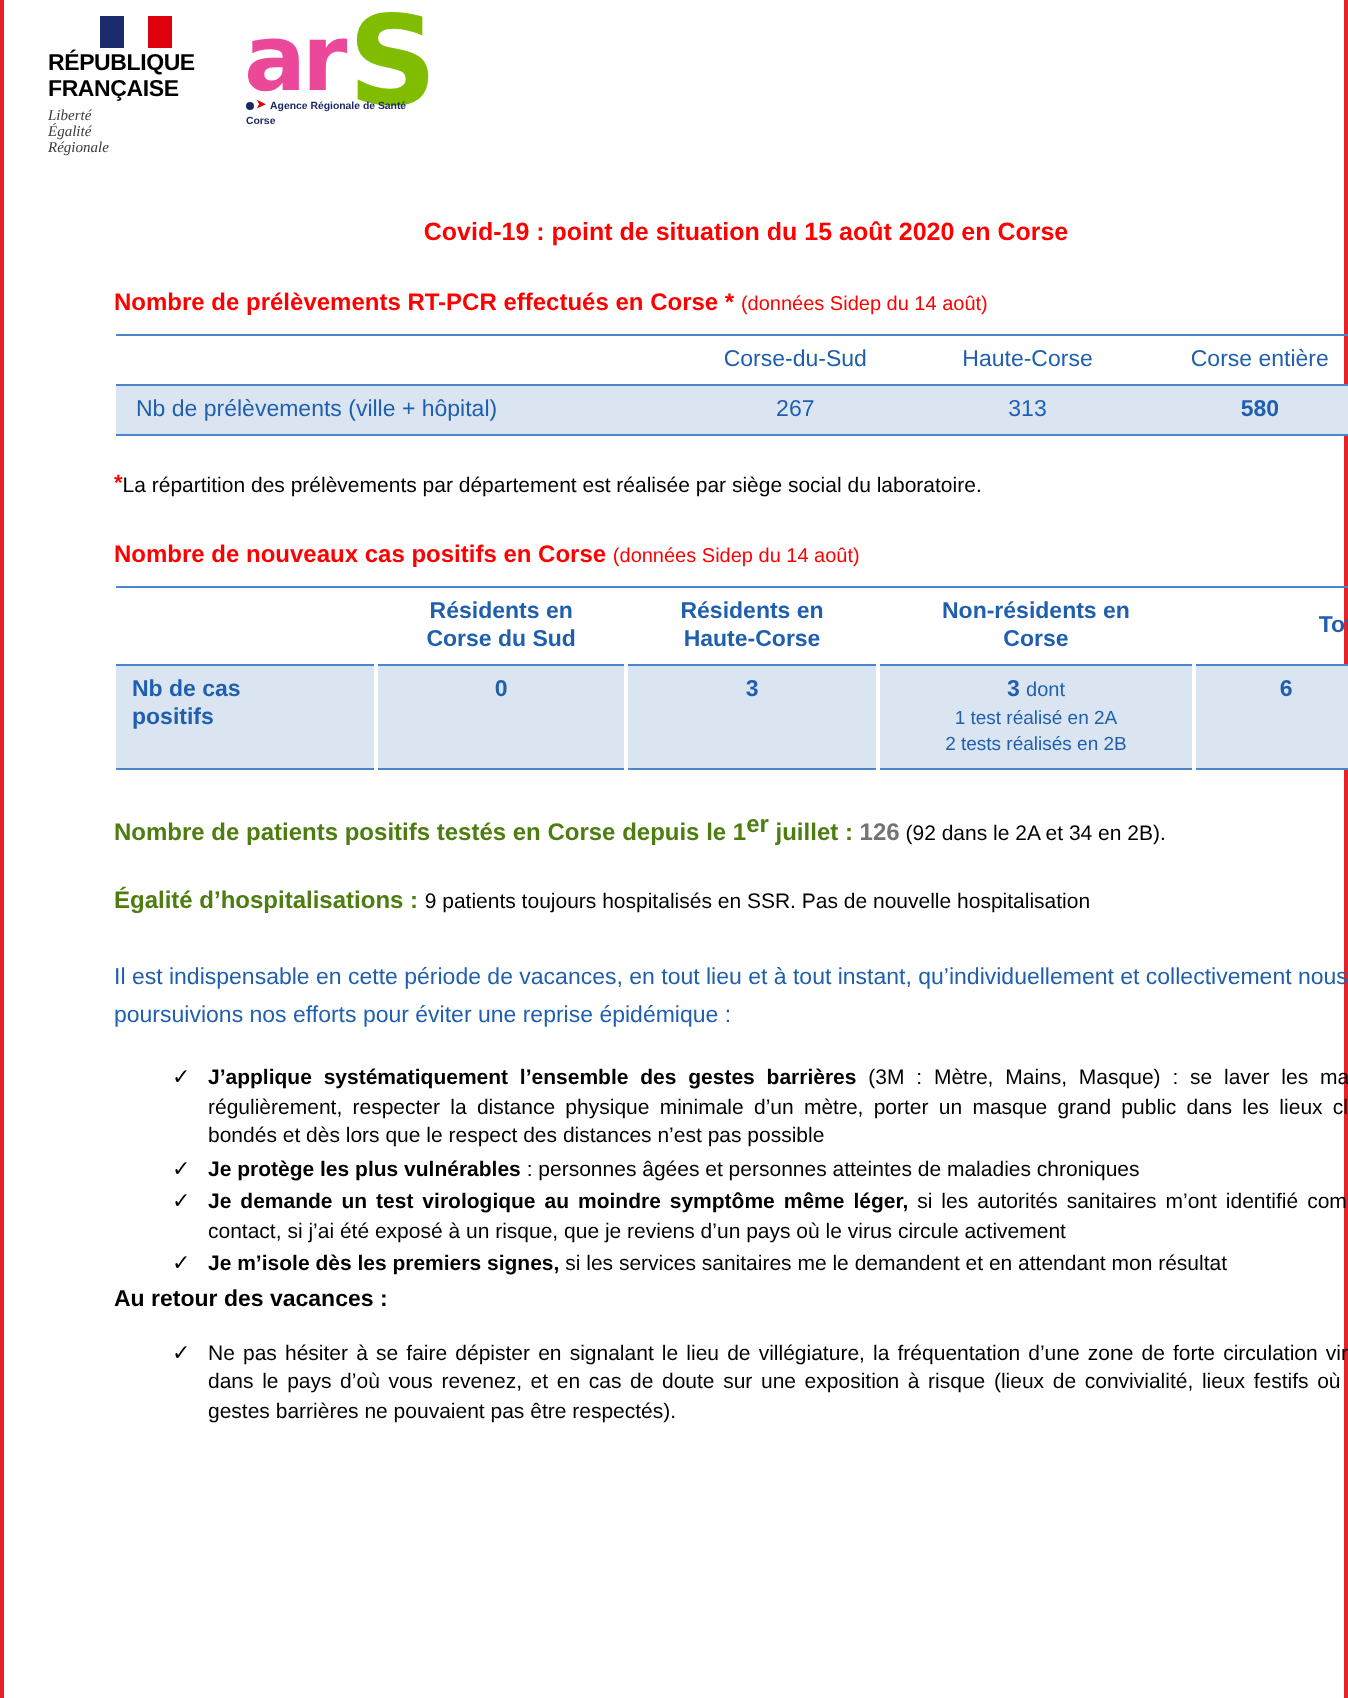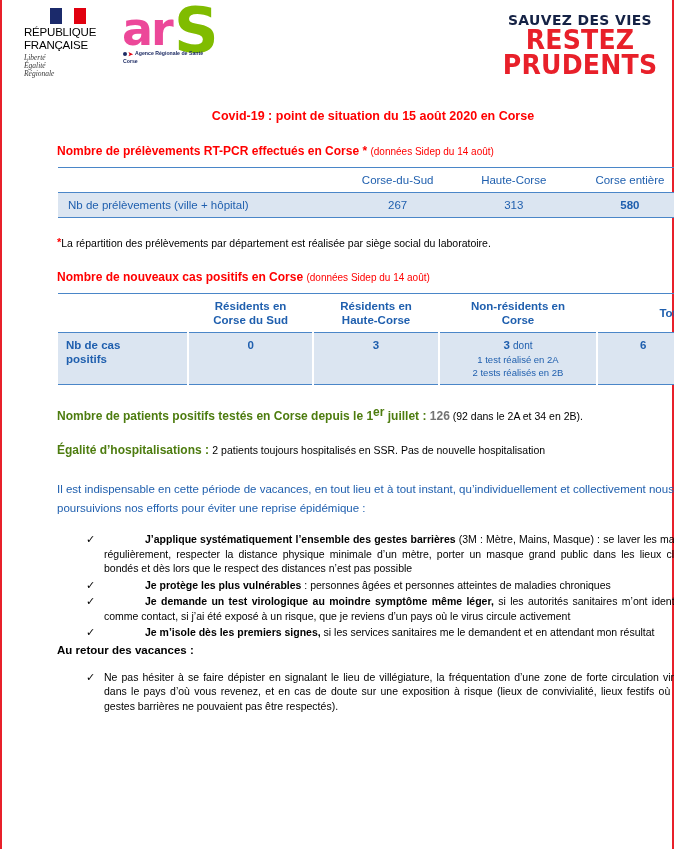--- a/index.html
+++ b/index.html
@@ -56,21 +56,21 @@
     height: 16px;
     margin-left: 26px;
     margin-bottom: 2px;
   }
   .flag span { display:inline-block; width:12px; height:16px; vertical-align: top;}
   .flag .b { background:#1b2a6b; }
   .flag .w { background:#ffffff; }
   .flag .r { background:#e1000f; }
   .rf-line {
     font-family: "Liberation Sans", sans-serif;
-    font-weight: normal;
+    font-weight: bold;
     font-size: 11.5px;
     letter-spacing: -0.2px;
     line-height: 12.5px;
     color: #000000;
   }
   .rf-motto {
     font-family: "Liberation Serif", serif;
     font-style: italic;
     font-size: 7.5px;
     line-height: 8.2px;
@@ -304,21 +304,21 @@
     text-align: justify;
     padding-right: 8px;
   }
   ul.check-list li .check {
     position: absolute;
     left: -18px;
     top: 0;
     font-size: 11px;
     color: #000000;
   }
-  ul.check-list li b { font-weight: bold; margin-left: 41px; }
+  ul.check-list li b { font-weight: bold; }
 
   .sub-head {
     margin: 4px 0 0 21px;
     font-size: 11.5px;
     font-weight: bold;
     color: #000000;
   }
 
   ul.check-list.second {
     margin-top: 14px;
@@ -345,25 +345,20 @@
       </div>
     </div>
 
     <div class="logo-ars">
       <div class="ars-ar">ar</div>
       <div class="ars-s">S</div>
       <div class="ars-sub"><span class="ars-dot"></span><span class="ars-arrow">➤</span><span>Agence Régionale de Santé</span></div>
       <div class="ars-corse">Corse</div>
     </div>
 
-    <div class="logo-sauvez">
-      <div class="sv-top">SAUVEZ DES VIES</div>
-      <div class="sv-big">RESTEZ</div>
-      <div class="sv-big">PRUDENTS</div>
-    </div>
 
   </div>
 
   <div class="content">
 
     <div class="doc-title">Covid-19 : point de situation du 15 août 2020 en Corse</div>
 
     <div class="section-head">
       <span>Nombre de prélèvements RT-PCR effectués en Corse *</span>
       <span class="sub">(données Sidep du 14 août)</span>
@@ -432,21 +427,21 @@
           <td class="bignum">6</td>
         </tr>
       </tbody>
     </table>
 
     <div class="stat-line">
       <span class="lbl">Nombre de patients positifs testés en Corse depuis le 1</span><span class="lbl sup">er</span><span class="lbl"> juillet : </span><span class="num">126</span><span class="rest"> (92 dans le 2A et 34 en 2B).</span>
     </div>
 
     <div class="stat-line">
-      <span class="lbl">Égalité d’hospitalisations : </span><span class="rest">2 patients toujours hospitalisés en SSR. Pas de nouvelle hospitalisation</span>
+      <span class="lbl">Égalité d’hospitalisations : </span><span class="rest">9 patients toujours hospitalisés en SSR. Pas de nouvelle hospitalisation</span>
     </div>
 
     <div class="blue-para">Il est indispensable en cette période de vacances, en tout lieu et à tout instant, qu’individuellement et collectivement nous poursuivions nos efforts pour éviter une reprise épidémique :</div>
 
     <ul class="check-list">
       <li>
         <span class="check">✓</span><b>J’applique systématiquement l’ensemble des gestes barrières</b><span> (3M : Mètre, Mains, Masque) : se laver les mains régulièrement, respecter la distance physique minimale d’un mètre, porter un masque grand public dans les lieux clos, bondés et dès lors que le respect des distances n’est pas possible</span>
       </li>
       <li>
         <span class="check">✓</span><b>Je protège les plus vulnérables</b><span> : personnes âgées et personnes atteintes de maladies chroniques</span>

